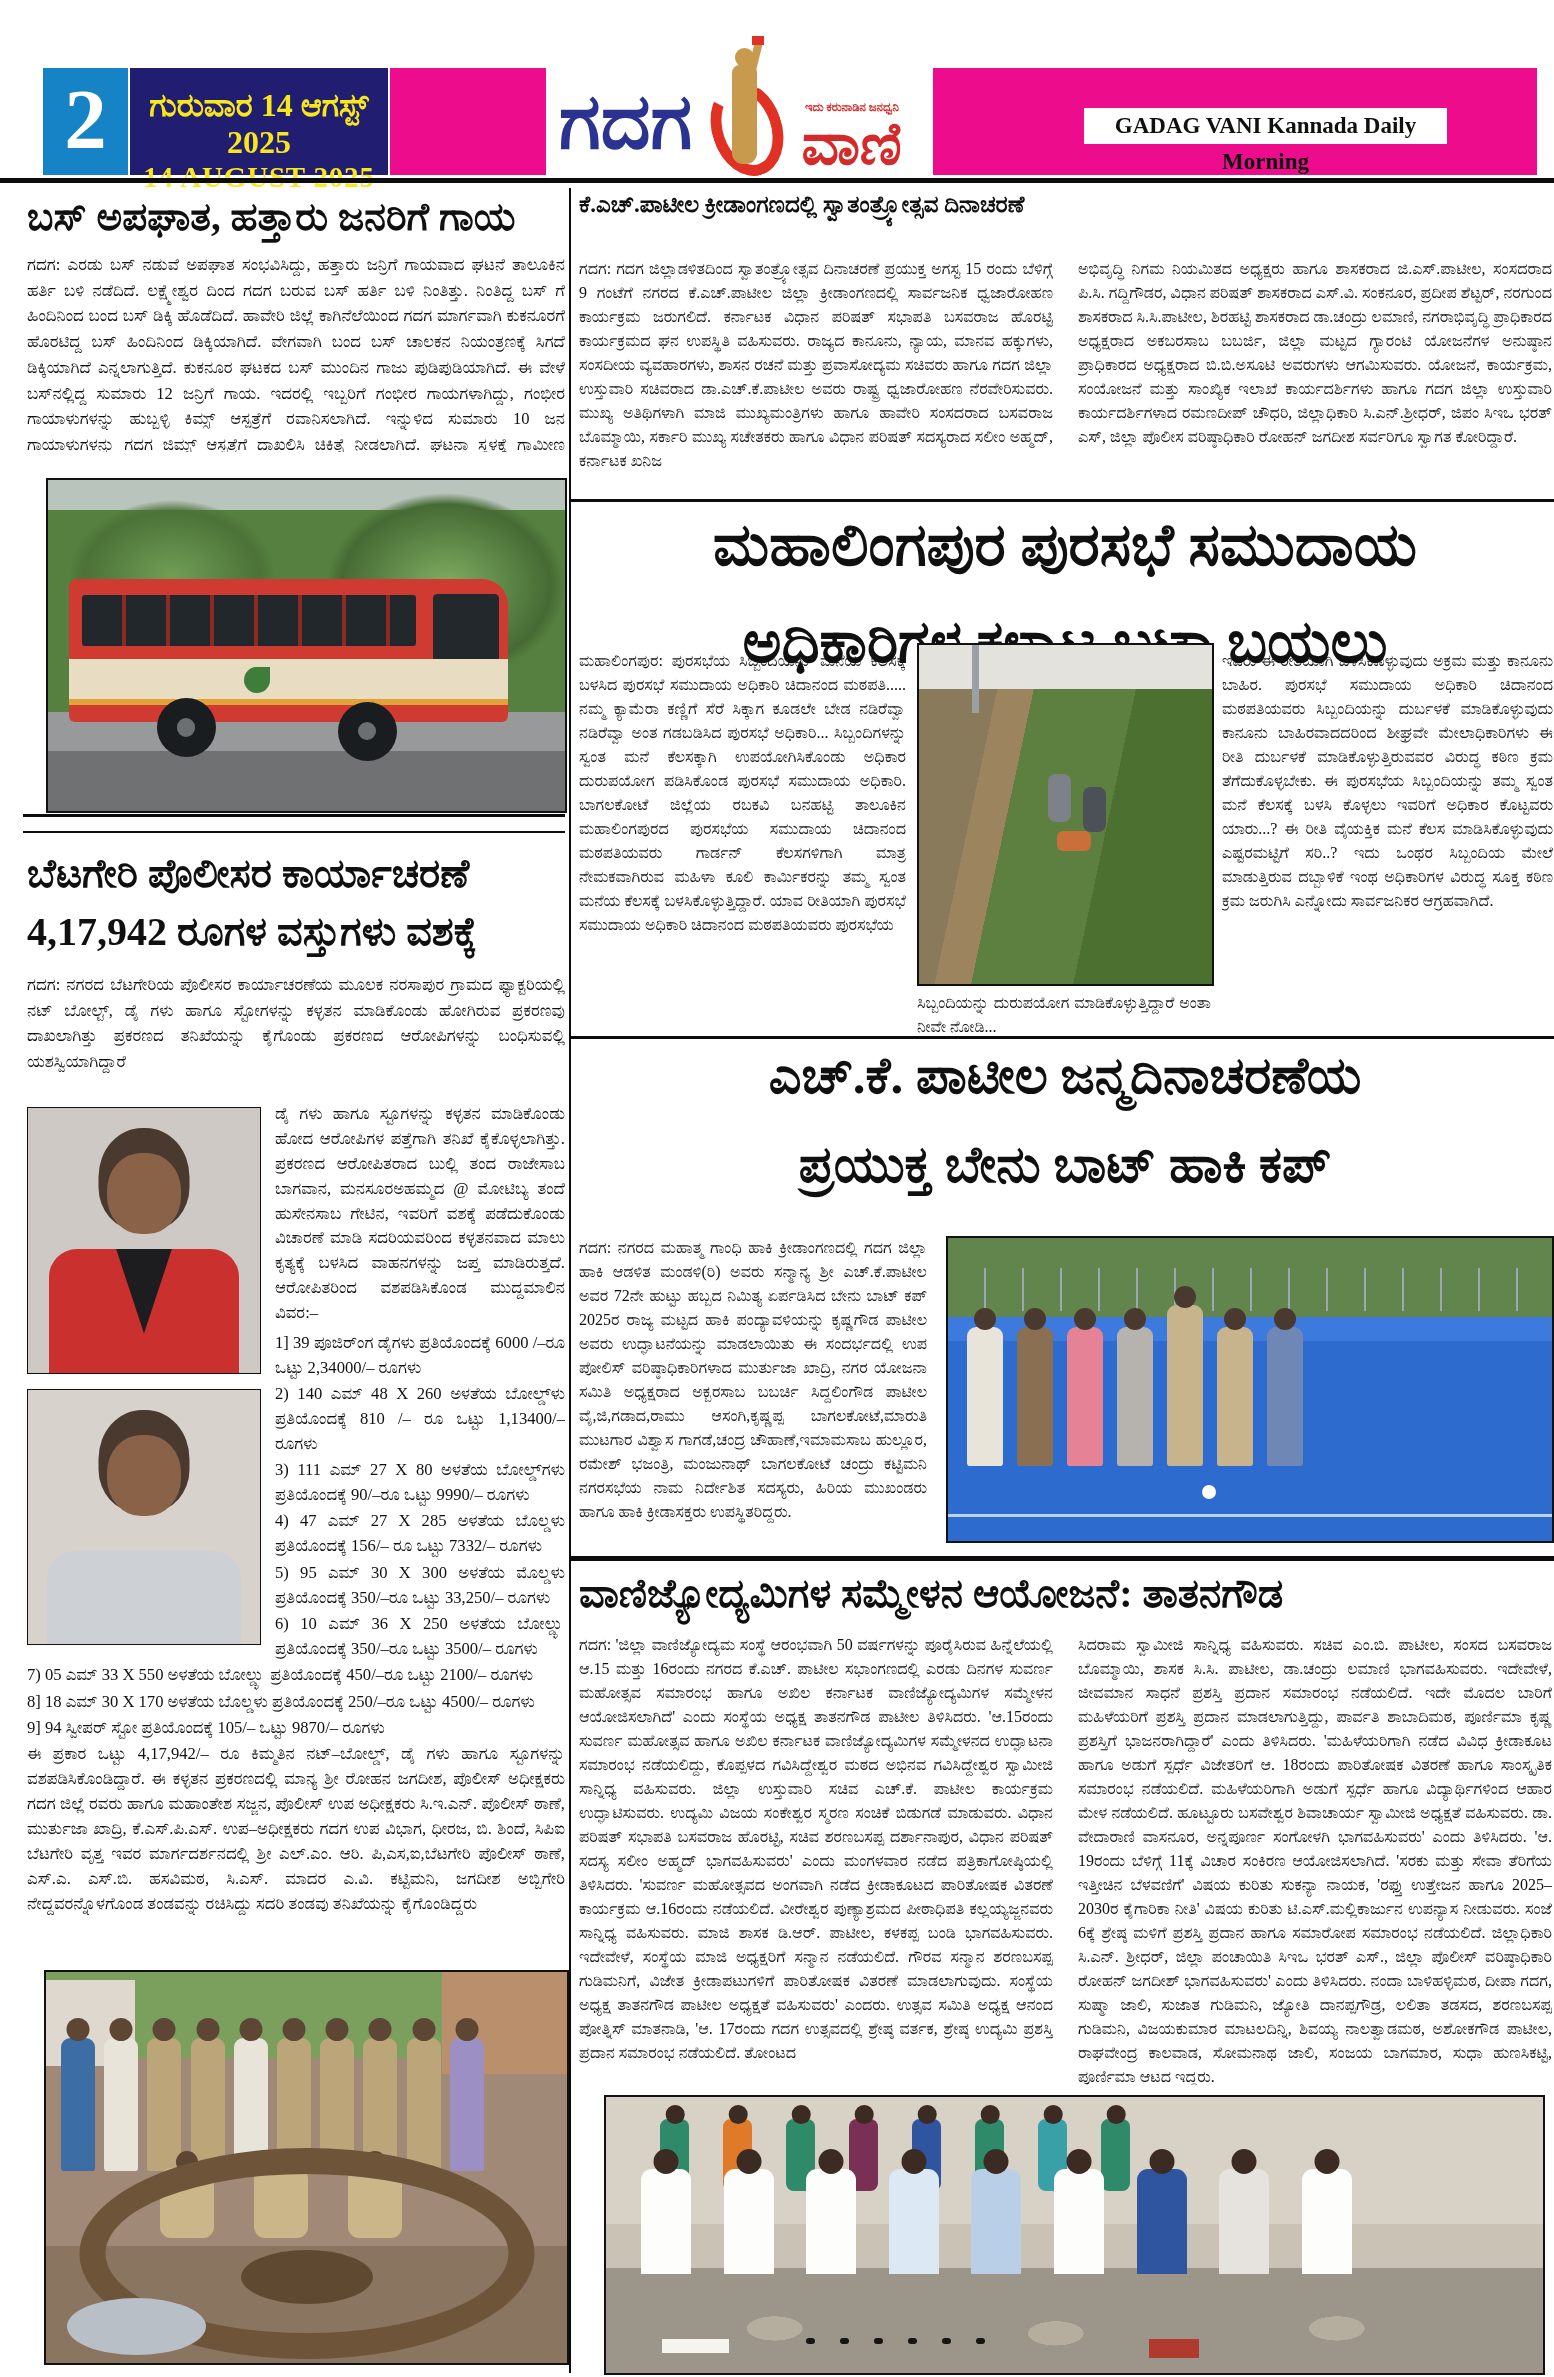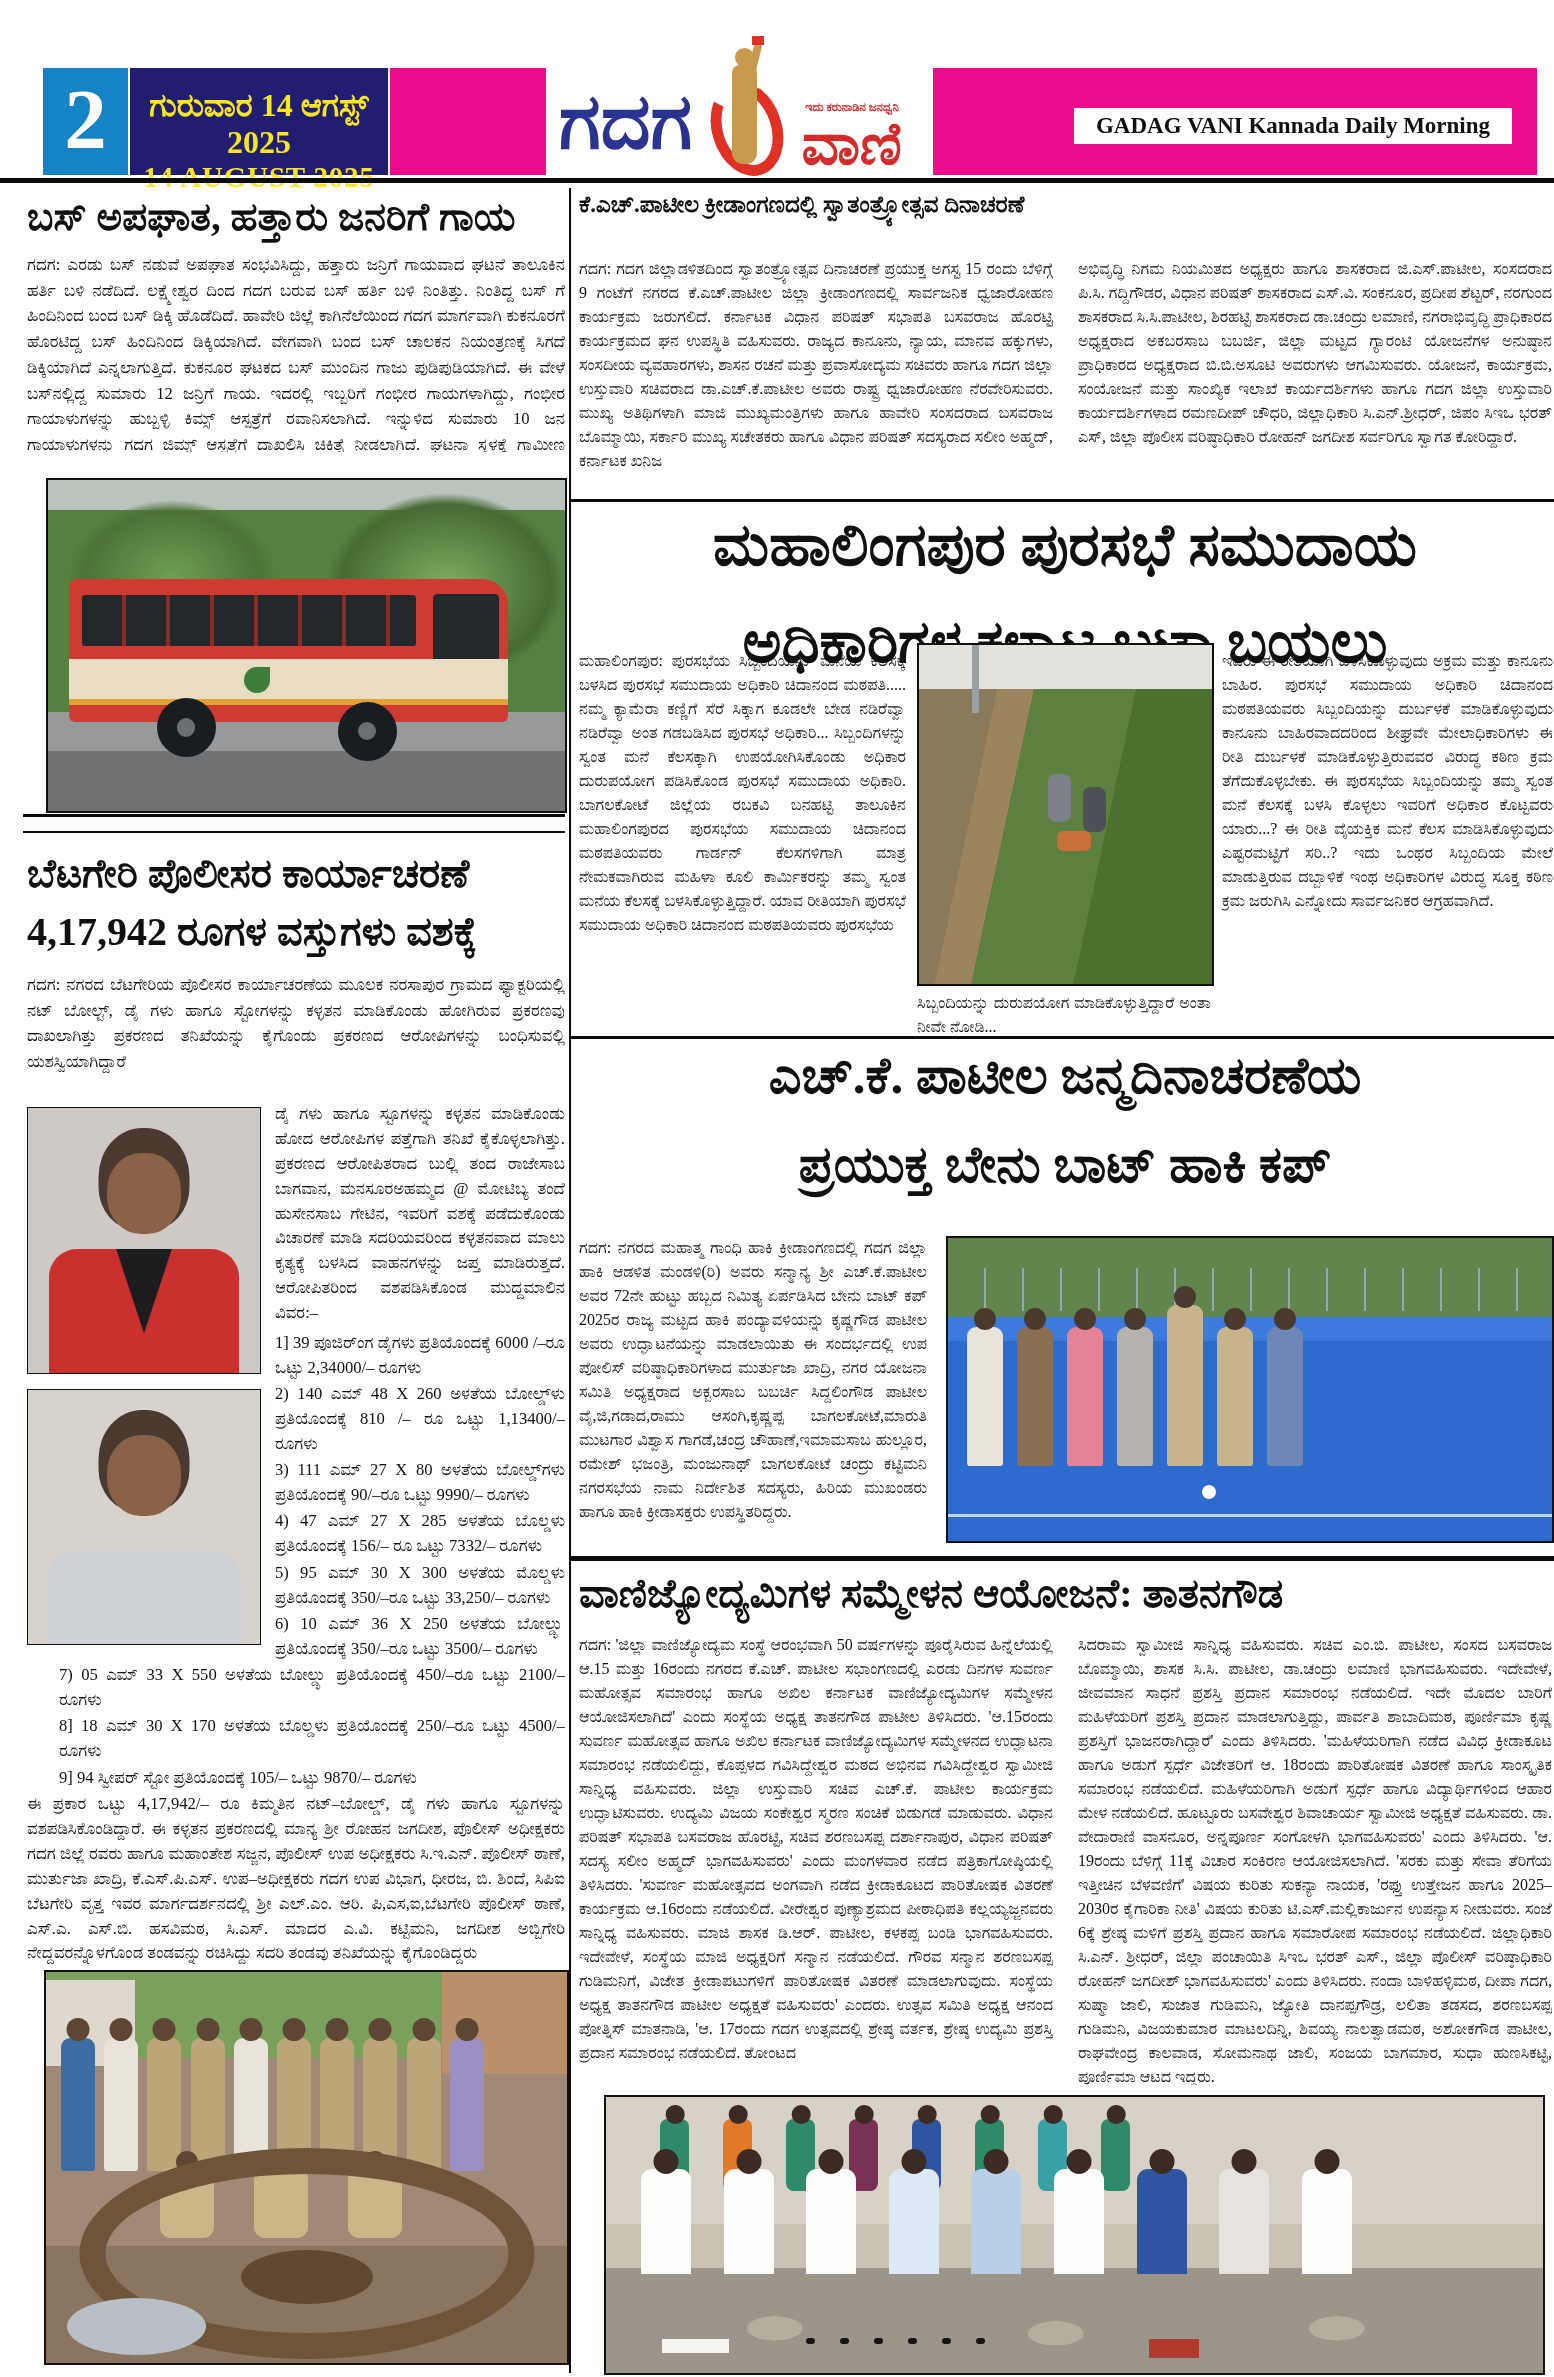--- a/index.html
+++ b/index.html
@@ -24,21 +24,21 @@
   #masthead-left{left:559px;top:67px;width:155px;height:110px;font-size:77px;font-weight:bold;color:#2b3391;line-height:110px;}
   #statue{left:706px;top:39px;width:74px;height:139px;}
   #statue .ring{position:absolute;left:6.2px;bottom:1.5px;width:48px;height:74px;border:11.6px solid #e03224;border-radius:50%;border-top-color:transparent;transform:rotate(-18deg);}
   #statue .bodyfig{position:absolute;left:26px;top:26px;width:25px;height:99px;background:#c79a4e;border-radius:7.7px 7.7px 11px 11px;}
   #statue .head{position:absolute;left:29px;top:9.3px;width:18.6px;height:18.6px;background:#c79a4e;border-radius:50%;}
   #statue .arm{position:absolute;left:45px;top:1.5px;width:7.7px;height:34px;background:#c79a4e;border-radius:3.9px;transform:rotate(14deg);}
   #statue .flag{position:absolute;left:46px;top:-3.1px;width:12.4px;height:9.3px;background:#e03224;}
   #tagline{left:776px;top:101px;width:152px;text-align:center;font-size:11.6px;font-weight:bold;color:#d42a29;}
   #masthead-right{left:776px;top:113px;width:152px;font-size:59px;font-weight:bold;color:#d42a29;line-height:63px;text-align:center;transform:skewX(-4deg);}
   #pinkblock2{left:933px;top:68px;width:604px;height:107px;background:#ec0c8c;}
-  #banner-strip{position:absolute;left:141px;top:40px;width:438px;height:36px;background:#ffffff;}
+  #banner-strip{position:absolute;left:151px;top:40px;width:363px;height:36px;background:#ffffff;}
   #banner-strip span{display:block;text-align:center;line-height:36px;font-size:23px;font-weight:bold;color:#101010;}
   #hdr-rule{left:0;top:178px;width:1555px;height:4.6px;background:#0c0c0c;}
   #v-divider{left:569px;top:188px;width:2.3px;height:2185px;background:#0c0c0c;}
 
   
   .body-txt{font-size:16.6px;line-height:1.55;}
   .body-sm{font-size:16px;line-height:1.5;}
 
   
   #a1-head{left:27px;top:192px;width:538px;font-size:39px;}
@@ -64,21 +64,21 @@
   #a3-head{left:27px;top:845px;width:538px;font-size:40px;line-height:1.45;}
   #a3-intro{left:27px;top:972px;width:538px;max-height:129px;}
   #a3-flow{left:27px;top:1102px;width:538px;height:862px;}
   .mugshot{float:left;clear:left;width:232px;margin:4.6px 14px 11px 0;border:1.5px solid #111;position:relative;background:#cfc9c6;}
   #mug1{height:265px;} #mug2{height:254px;background:#d8d2cc;}
   .mug-head{position:absolute;left:50%;transform:translateX(-50%);top:20px;width:91px;height:102px;background:#4a392f;border-radius:48% 48% 42% 42%;}
   .mug-face{position:absolute;left:50%;transform:translateX(-50%);top:45px;width:74px;height:81px;background:#8a6248;border-radius:46%;}
   .mug-torso1{position:absolute;left:50%;transform:translateX(-50%);bottom:0;width:190px;height:124px;background:#c9302e;border-radius:28px 28px 0 0;}
   .mug-torso1::after{content:"";position:absolute;left:50%;transform:translateX(-50%);top:0;width:56px;height:85px;background:#1d1d1f;clip-path:polygon(0 0,100% 0,50% 100%);}
   .mug-torso2{position:absolute;left:50%;transform:translateX(-50%);bottom:0;width:194px;height:93px;background:#cdd0d4;border-radius:28px 28px 0 0;}
-  #a3-list .list-item{font-size:16.6px;line-height:1.5;text-align:justify;margin-bottom:1.5px;padding-left:32px;}
+  #a3-list .list-item{font-size:16.6px;line-height:1.5;text-align:justify;margin-bottom:1.5px;}
   .a3-par{font-size:16.6px;line-height:1.5;text-align:justify;margin-bottom:4.6px;}
   
   #police-photo{left:44px;top:1970px;width:521px;height:391px;border:2.3px solid #111;background:linear-gradient(#7ba05e 0 22%,#a08a77 22% 70%,#8a7560 70% 100%);}
   #police-photo .bldgL{position:absolute;left:0;top:2%;width:17%;height:22%;background:#ded8cf;}
   #police-photo .bldgR{position:absolute;right:0;top:0;width:24%;height:26%;background:#b9906b;}
   .cops-row{position:absolute;left:2%;top:17%;width:96%;height:34%;white-space:nowrap;}
   .cops-row i{display:inline-block;width:34px;height:100%;margin:0 4.6px;background:#bca679;border-radius:9.3px 9.3px 3.1px 3.1px;position:relative;}
   .cops-row i::before{content:"";position:absolute;left:50%;transform:translateX(-50%);top:-20px;width:23px;height:23px;background:#5d4634;border-radius:50%;}
   .cops-row i:nth-child(1){background:#3c6ea5;} .cops-row i:nth-child(2){background:#e8e4da;}
   .cops-row i:nth-child(5){background:#e8e4da;} .cops-row i:nth-child(10){background:#9b8fc4;}

